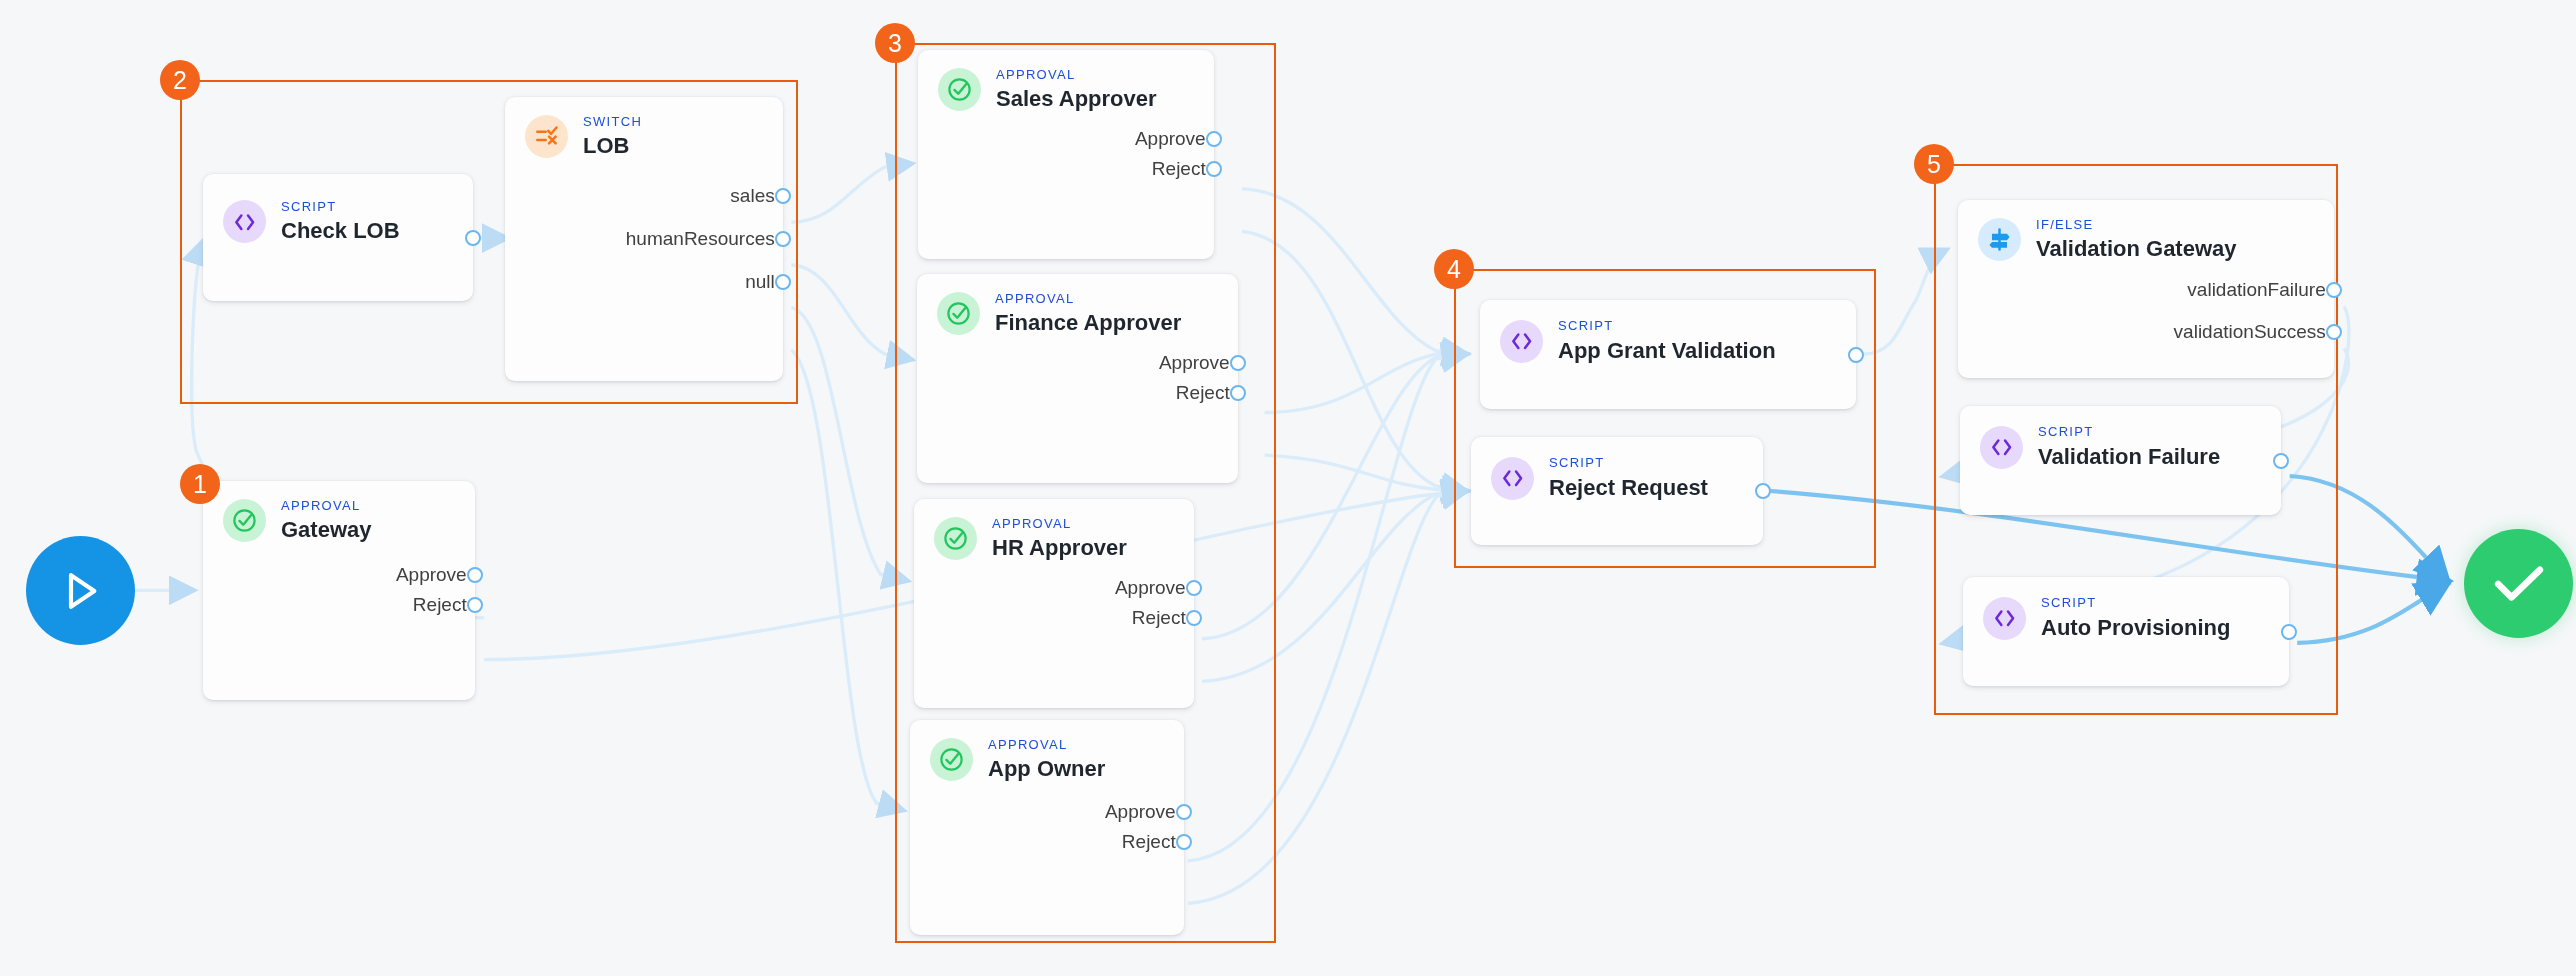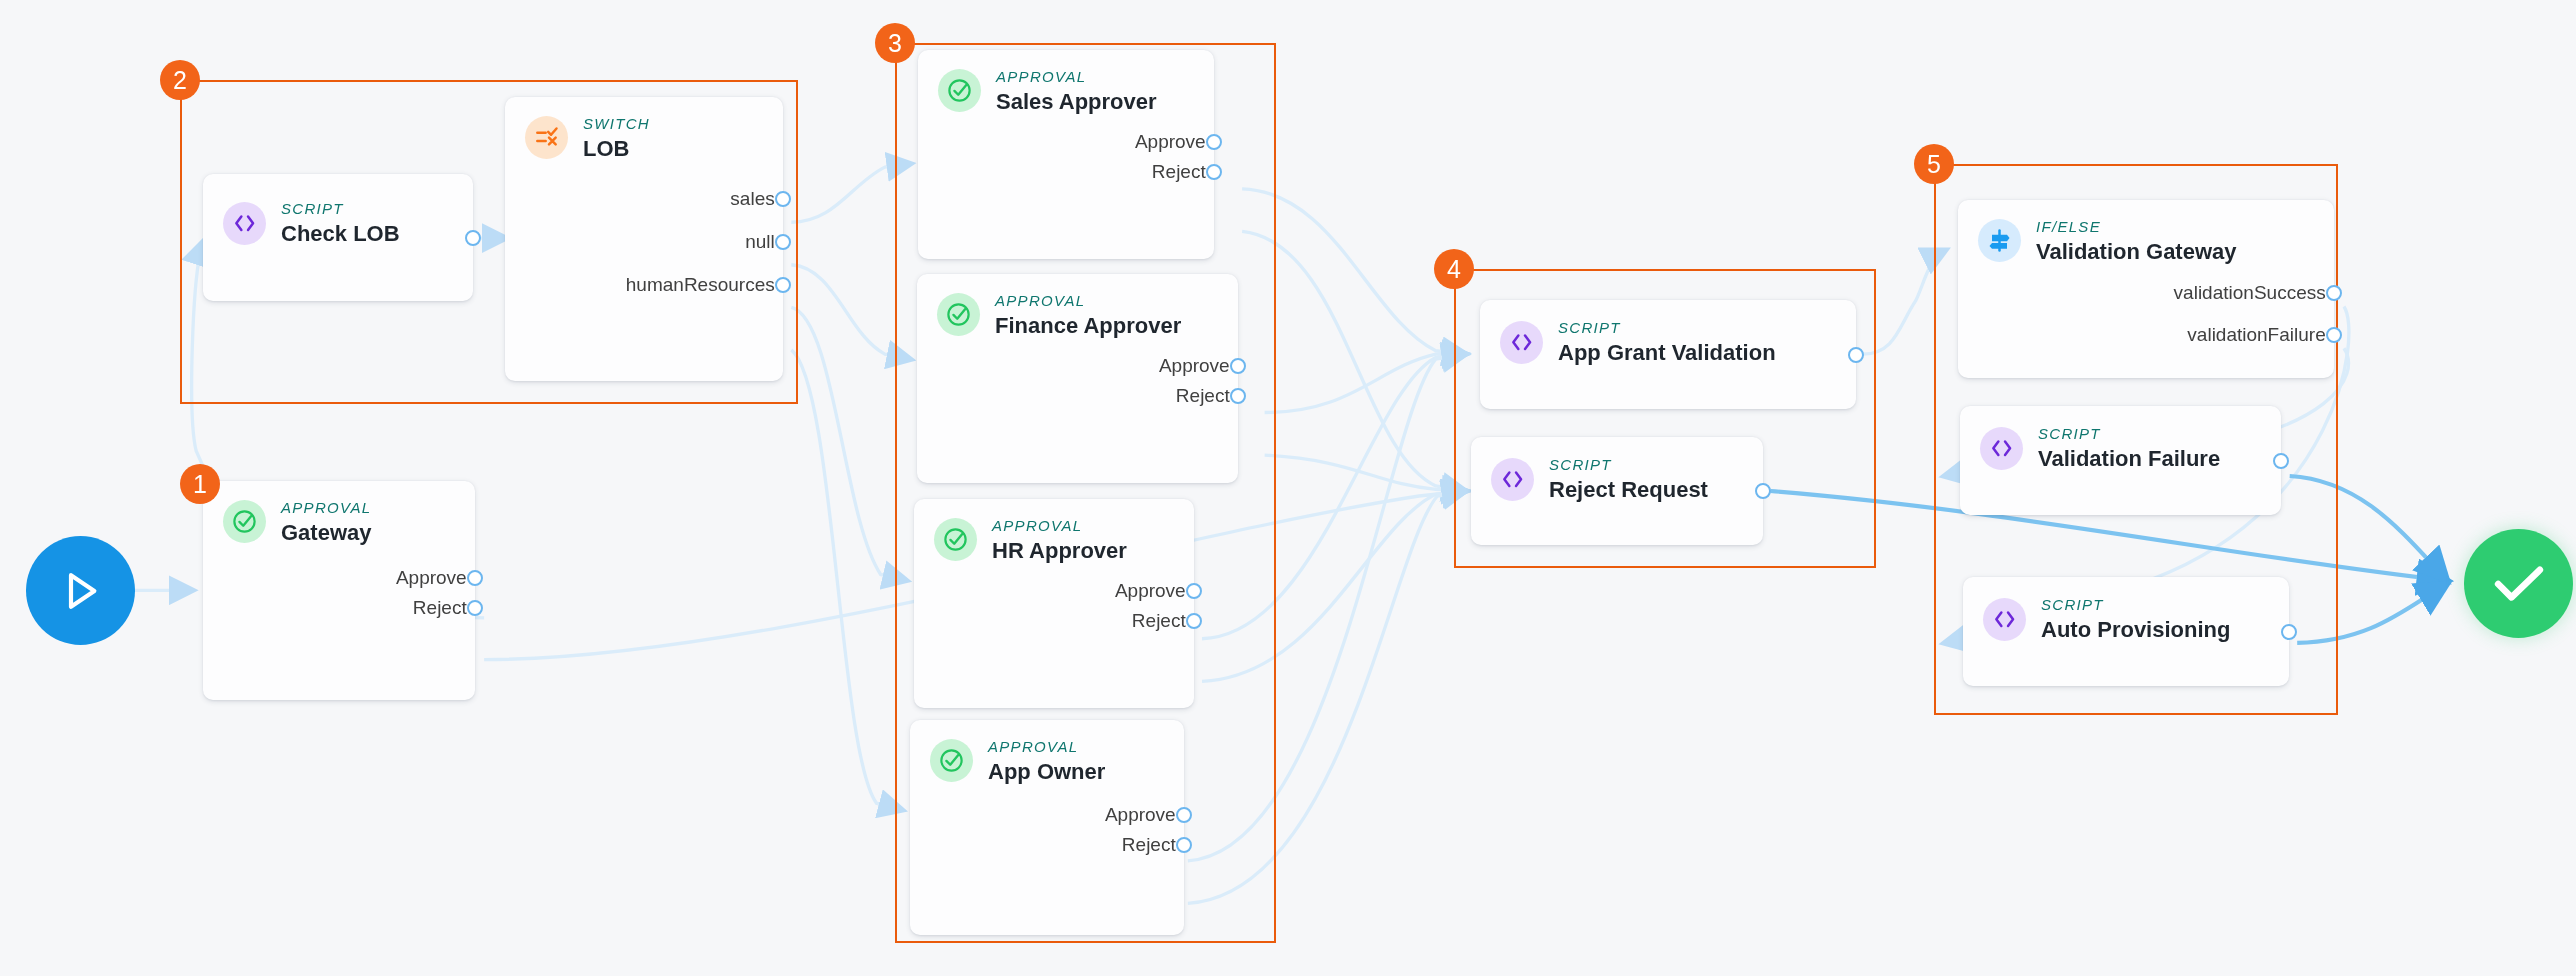--- a/index.html
+++ b/index.html
@@ -71,27 +71,26 @@
     justify-content: center;
     margin-right: 15px;
   }
   .ic-script  { background: #e7d9fb; }
   .ic-approval{ background: #c8f3d5; }
   .ic-switch  { background: #fde4cc; }
   .ic-ifelse  { background: #d6ebfd; }
 
   .node-text { display: flex; flex-direction: column; justify-content: center; }
   .node-kind {
-    font-size: 15px;
+    font-size: 13px;
     letter-spacing: 1.3px;
-    color: #0f766e;
+    color: #1d4ed8;
     font-weight: 400;
     line-height: 1.3;
     margin-bottom: 2.5px;
-    font-style: italic;
   }
   .node-title {
     font-size: 22px;
     font-weight: 700;
     color: #1f262e;
     line-height: 1.2;
     white-space: nowrap;
   }
 
   
@@ -292,25 +291,25 @@
         <span class="node-kind">SWITCH</span>
         <span class="node-title">LOB</span>
       </span>
     </div>
     <div class="ports" style="padding-top:15px; padding-right:0;">
       <div class="port-row" style="height:43px;">
         <span class="port-label">sales</span>
         <span class="port-dot"></span>
       </div>
       <div class="port-row" style="height:43px;">
+        <span class="port-label">humanResources</span>
+        <span class="port-dot"></span>
+      </div>
+      <div class="port-row" style="height:43px;">
         <span class="port-label">null</span>
-        <span class="port-dot"></span>
-      </div>
-      <div class="port-row" style="height:43px;">
-        <span class="port-label">humanResources</span>
         <span class="port-dot"></span>
       </div>
     </div>
   </div>
 
   <div class="node" style="left:918px; top:50px; width:296px; height:209px;">
     <div class="node-head">
       <span class="node-icon ic-approval">
         <svg width="27" height="27" viewBox="0 0 32 32">
           <circle cx="16" cy="16" r="12" fill="none" stroke="#22c55e" stroke-width="2.6"></circle>
@@ -450,25 +449,25 @@
           <path d="M24,18 L6,18 L3,21.5 L6,25 L24,25 Z" fill="#1a9bf0"></path>
         </svg>
       </span>
       <span class="node-text">
         <span class="node-kind">IF/ELSE</span>
         <span class="node-title">Validation Gateway</span>
       </span>
     </div>
     <div class="ports" style="padding-top:6.7px;">
       <div class="port-row" style="height:42px;">
+        <span class="port-label">validationFailure</span>
+        <span class="port-dot"></span>
+      </div>
+      <div class="port-row" style="height:42px;">
         <span class="port-label">validationSuccess</span>
-        <span class="port-dot"></span>
-      </div>
-      <div class="port-row" style="height:42px;">
-        <span class="port-label">validationFailure</span>
         <span class="port-dot"></span>
       </div>
     </div>
   </div>
 
   <div class="node" style="left:1960px; top:406px; width:321px; height:109px;">
     <div class="node-head" style="padding-top:18.4px;">
       <span class="node-icon ic-script">
         <svg width="23.4" height="18.4" viewBox="0 0 28 22">
           <path d="M10,3 L4,11 L10,19" fill="none" stroke="#6d28d9" stroke-width="3" stroke-linecap="round" stroke-linejoin="round"></path>

